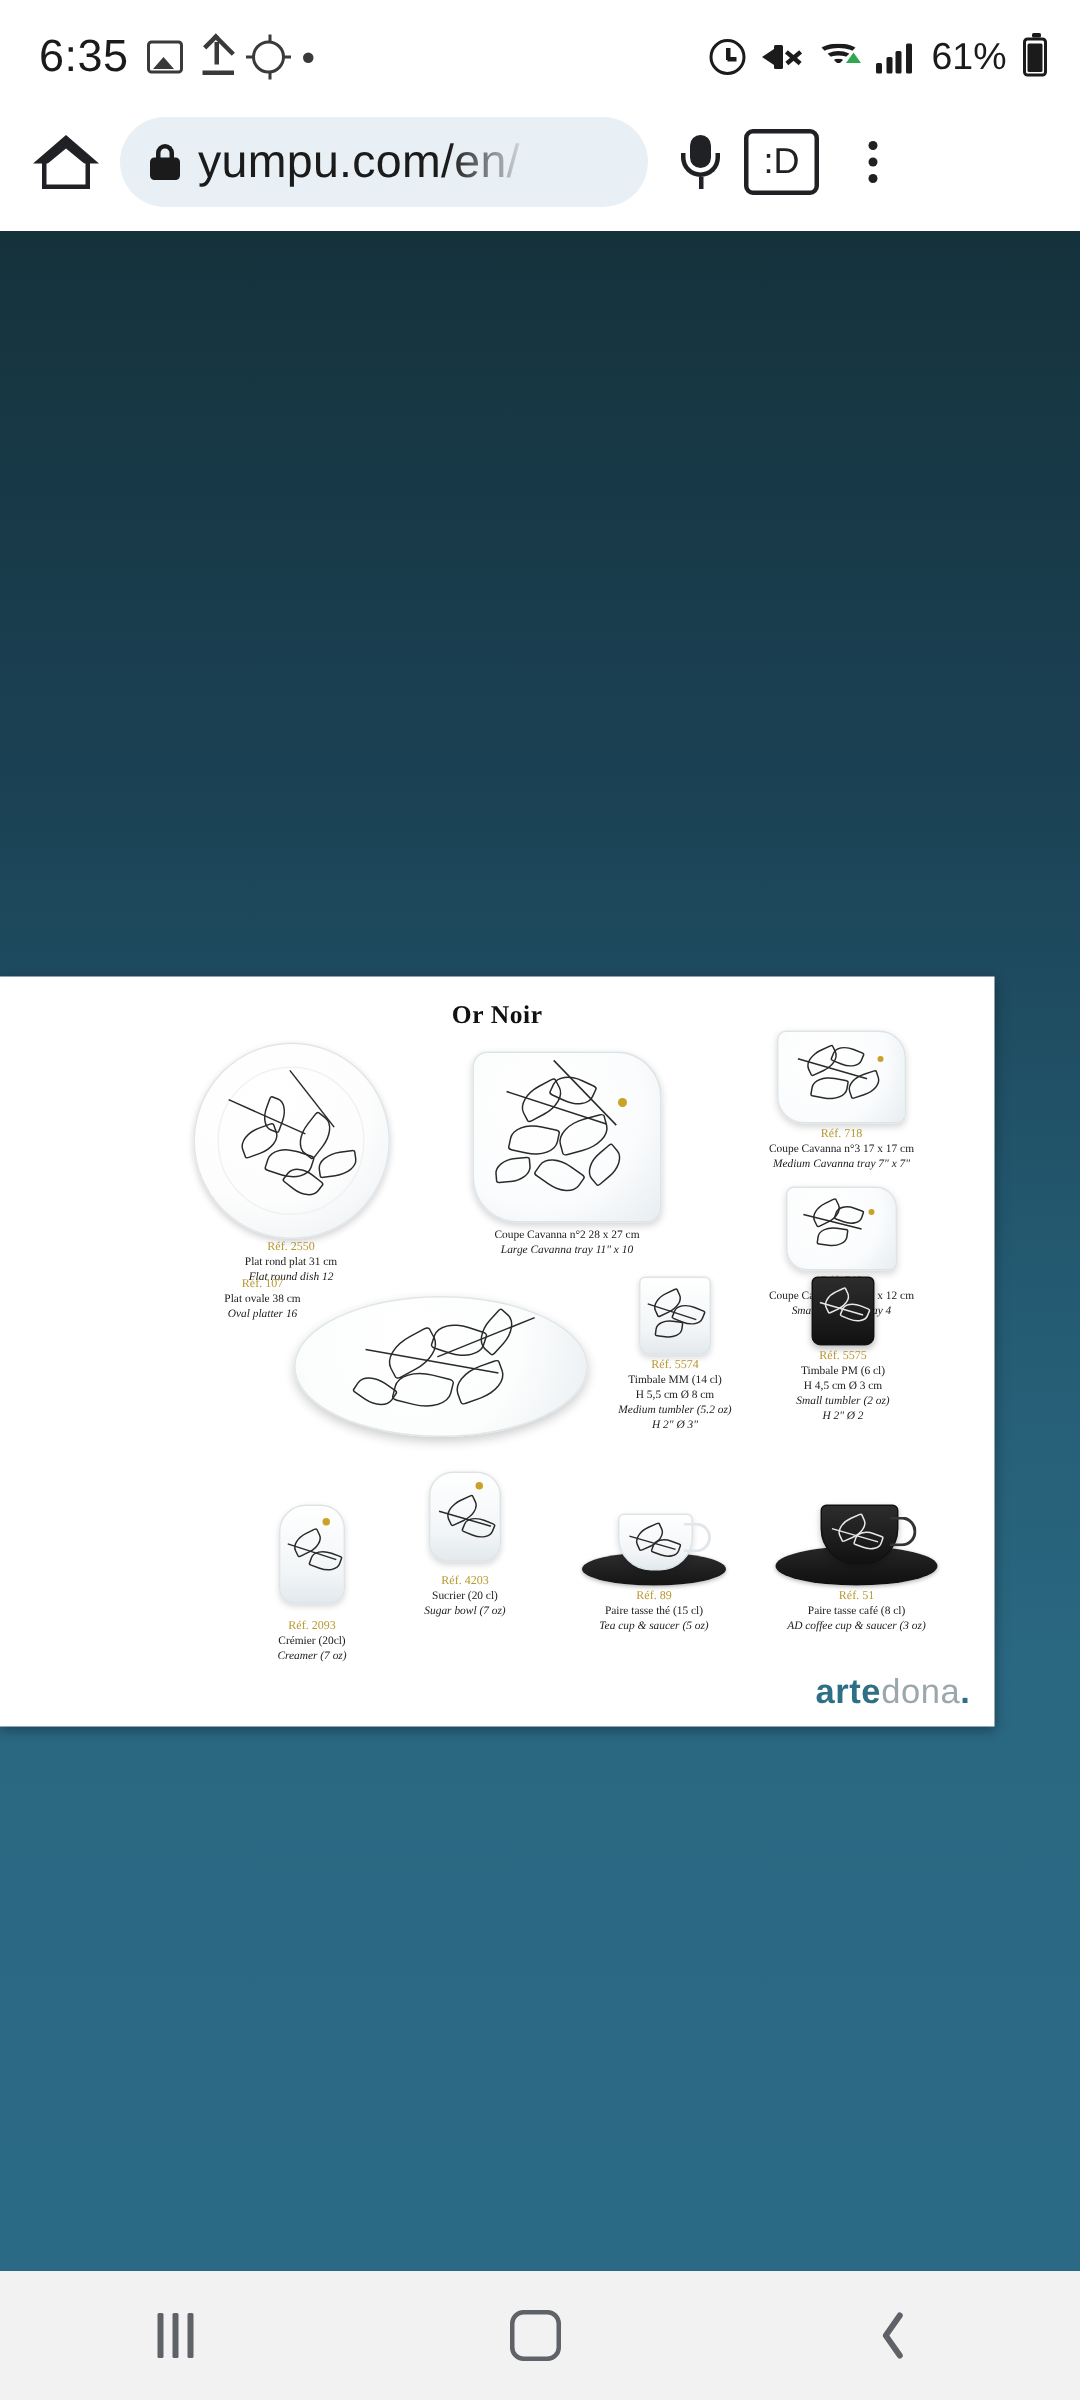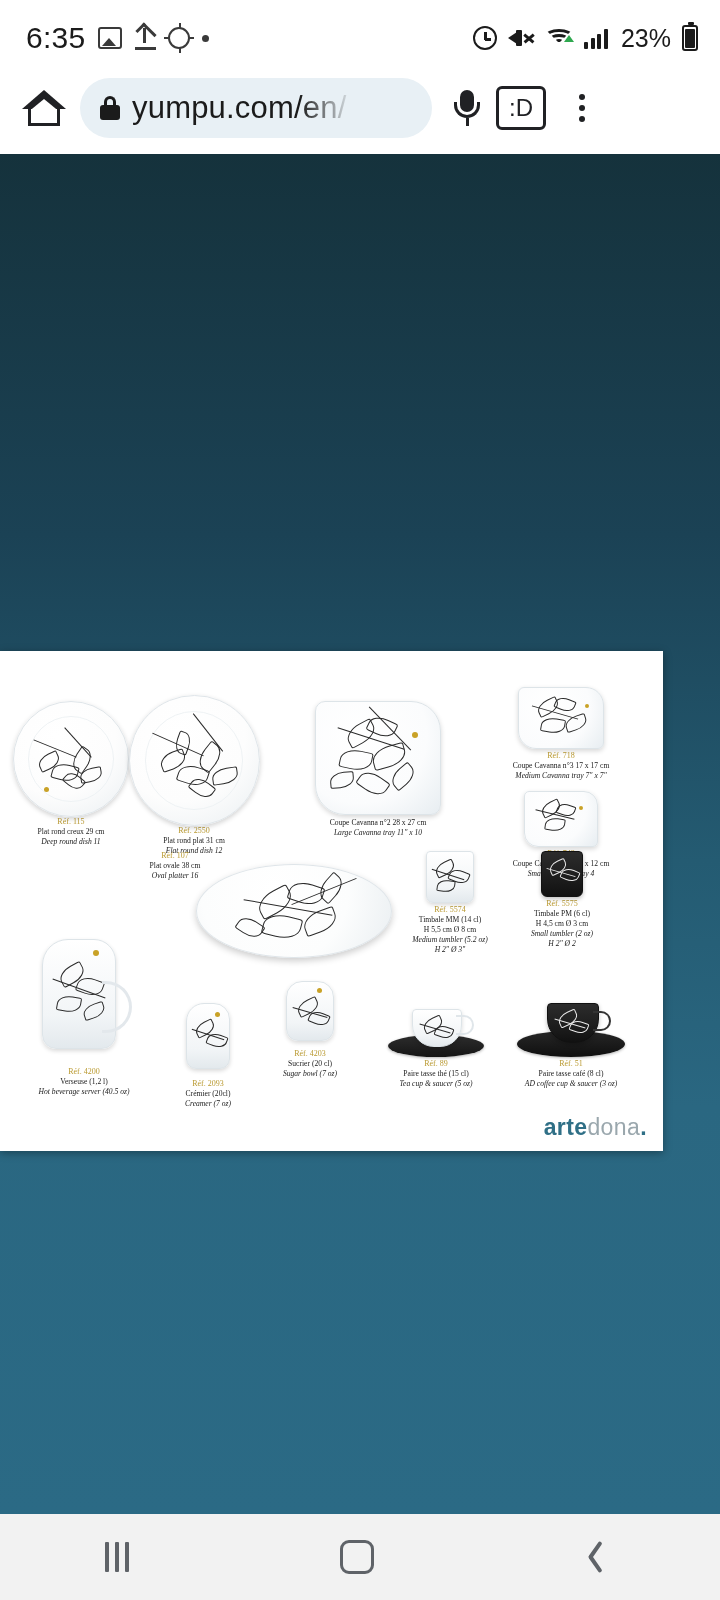--- a/index.html
+++ b/index.html
@@ -245,21 +245,21 @@
           <i class="w w2"></i>
           <i class="w w3"></i>
           <i class="arrow"></i>
       </span>
       <span class="ico ic-sig">
         <i style="height:7px"></i>
           <i style="height:11px"></i>
           <i style="height:15px"></i>
           <i style="height:20px"></i>
       </span>
-      <span class="sb-batt-text">23%</span>
+      <span class="sb-batt-text">61%</span>
       <span class="ico ic-batt">
           <i class="fill" style="height:85%"></i>
         </span>
     </div>
   </div>
 
   <div class="browserbar">
     <div class="home-icon">
       <i class="roof"></i>
         <i class="roof2"></i>
@@ -282,39 +282,22 @@
         <i></i>
         <i></i>
         <i></i>
       </div>
   </div>
 
   <div class="page">
 
     <div class="catalog">
 
-
-      <div class="prod" style="left:6px; top:50px; width:130px;">
-        <div class="art" style="width:116px;height:116px;">
-          <div class="plate" style="width:116px;height:116px;">
-            <div class="rim"></div>
-            <div class="petal" style="left:24px;top:52px;width:22px;height:15px;transform:rotate(-25deg);"></div>
-            <div class="petal" style="left:38px;top:62px;width:26px;height:17px;transform:rotate(15deg);"></div>
-            <div class="petal" style="left:56px;top:50px;width:24px;height:16px;transform:rotate(-55deg);"></div>
-            <div class="petal" style="left:50px;top:72px;width:20px;height:14px;transform:rotate(40deg);"></div>
-            <div class="petal" style="left:66px;top:66px;width:22px;height:14px;transform:rotate(-10deg);"></div>
-            <div class="stem" style="left:18px;top:46px;width:46px;height:1px;transform:rotate(22deg);"></div>
-            <div class="stem" style="left:44px;top:40px;width:40px;height:1px;transform:rotate(48deg);"></div>
-            <div class="gold" style="left:30px;top:85px;width:5px;height:5px;"></div>
-          </div>
-        </div>
-        <div class="ref">Réf. 115</div>
-        <div class="ln">Plat rond creux 29 cm</div>
-        <div class="ln it">Deep round dish 11</div>
-      </div>
+      <div class="cat-title">Or Noir</div>
+
 
       <div class="prod" style="left:124px; top:44px; width:140px;">
         <div class="art" style="width:131px;height:131px;">
           <div class="plate" style="width:131px;height:131px;">
             <div class="rim"></div>
             <div class="petal" style="left:30px;top:56px;width:26px;height:17px;transform:rotate(-20deg);"></div>
             <div class="petal" style="left:48px;top:70px;width:30px;height:19px;transform:rotate(18deg);"></div>
             <div class="petal" style="left:66px;top:52px;width:28px;height:18px;transform:rotate(-52deg);"></div>
             <div class="petal" style="left:60px;top:84px;width:24px;height:16px;transform:rotate(38deg);"></div>
             <div class="petal" style="left:82px;top:72px;width:26px;height:16px;transform:rotate(-8deg);"></div>
@@ -422,36 +405,20 @@
             <div class="stem" style="left:4px;top:20px;width:30px;height:1px;transform:rotate(16deg);background:#e8e8e8;"></div>
           </div>
         </div>
         <div class="ref" style="margin-top:2px;">Réf. 5575</div>
         <div class="ln">Timbale PM (6 cl)</div>
         <div class="ln">H 4,5 cm Ø 3 cm</div>
         <div class="ln it">Small tumbler (2 oz)</div>
         <div class="ln it">H 2" Ø 2</div>
       </div>
 
-      <div class="prod" style="left:24px; top:288px; width:120px;">
-        <div class="art" style="width:96px;height:126px;">
-          <div class="cupwhite" style="width:74px;height:110px;border-radius:26px 22px 14px 14px; margin-left:6px;">
-            <div class="petal" style="left:16px;top:26px;width:26px;height:17px;transform:rotate(-28deg);"></div>
-            <div class="petal" style="left:34px;top:38px;width:26px;height:17px;transform:rotate(20deg);"></div>
-            <div class="petal" style="left:14px;top:56px;width:24px;height:16px;transform:rotate(10deg);"></div>
-            <div class="petal" style="left:40px;top:64px;width:22px;height:14px;transform:rotate(-18deg);"></div>
-            <div class="stem" style="left:8px;top:48px;width:56px;height:1px;transform:rotate(20deg);"></div>
-            <div class="gold" style="left:50px;top:10px;width:6px;height:6px;"></div>
-          </div>
-          <div style="position:absolute;right:0;top:42px;width:30px;height:52px;border:3px solid #e3e8ec;border-left:none;border-radius:0 26px 26px 0;background:transparent;"></div>
-        </div>
-        <div class="ref" style="margin-top:2px;">Réf. 4200</div>
-        <div class="ln">Verseuse (1,2 l)</div>
-        <div class="ln it">Hot beverage server (40.5 oz)</div>
-      </div>
 
       <div class="prod" style="left:160px; top:352px; width:96px;">
         <div class="art" style="width:52px;height:74px;">
           <div class="cupwhite" style="width:44px;height:66px;border-radius:18px 16px 10px 10px;margin-left:4px;">
             <div class="petal" style="left:8px;top:18px;width:20px;height:13px;transform:rotate(-26deg);"></div>
             <div class="petal" style="left:20px;top:30px;width:20px;height:13px;transform:rotate(20deg);"></div>
             <div class="stem" style="left:4px;top:30px;width:34px;height:1px;transform:rotate(18deg);"></div>
             <div class="gold" style="left:28px;top:8px;width:5px;height:5px;"></div>
           </div>
         </div>

